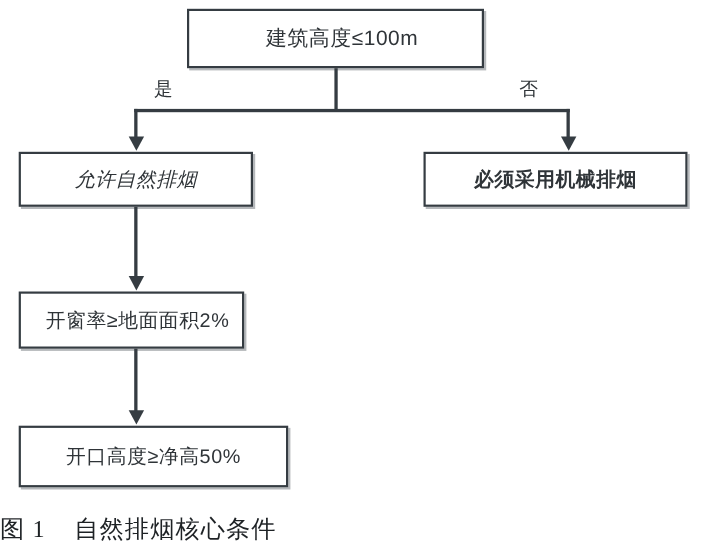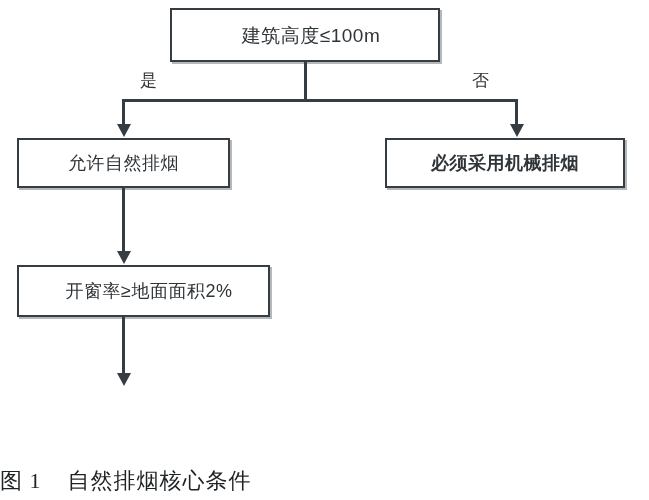--- a/index.html
+++ b/index.html
@@ -32,23 +32,23 @@
     color: #2f3438;
     letter-spacing: 0.5px;
     white-space: nowrap;
   }
   .node-label {
     display: block;
     line-height: 1;
   }
 
   #node-root      { left: 170px; top: 8px;   width: 270px; height: 54px; font-size: 19px; padding-left: 12px; }
-  #node-natural   { left: 17px;  top: 138px; width: 213px; height: 50px; font-size: 18px; }
+  #node-natural   { left: 17px;  top: 138px; width: 213px; height: 50px; font-size: 18px; font-style: italic; }
   #node-mech      { left: 385px; top: 138px; width: 240px; height: 50px; font-size: 18px; font-weight: bold; }
-  #node-window    { left: 17px;  top: 265px; width: 253px; height: 52px; font-size: 18px; padding-left: 11px; }
+  #node-window    { left: 17px;  top: 265px; width: 205px; height: 52px; font-size: 18px; padding-left: 11px; }
   #node-opening   { left: 17px;  top: 387px; width: 245px; height: 56px; font-size: 18px; }
 
   
   .vline {
     position: absolute;
     width: 3px;
     background: #353c42;
   }
   .hline {
     position: absolute;
@@ -138,16 +138,19 @@
   <div class="vline" id="drop-window"></div>
   <div class="arrowhead" id="arrow-window"></div>
 
   <div class="node" id="node-window">
     <span class="node-label">开窗率≥地面面积2%</span>
   </div>
 
   <div class="vline" id="drop-open"></div>
   <div class="arrowhead" id="arrow-open"></div>
 
+  <div class="node" id="node-opening">
+    <span class="node-label">开口高度≥净高50%</span>
+  </div>
 
   <div id="caption">图 1    自然排烟核心条件</div>
 
 </div>
 
 </body></html>

